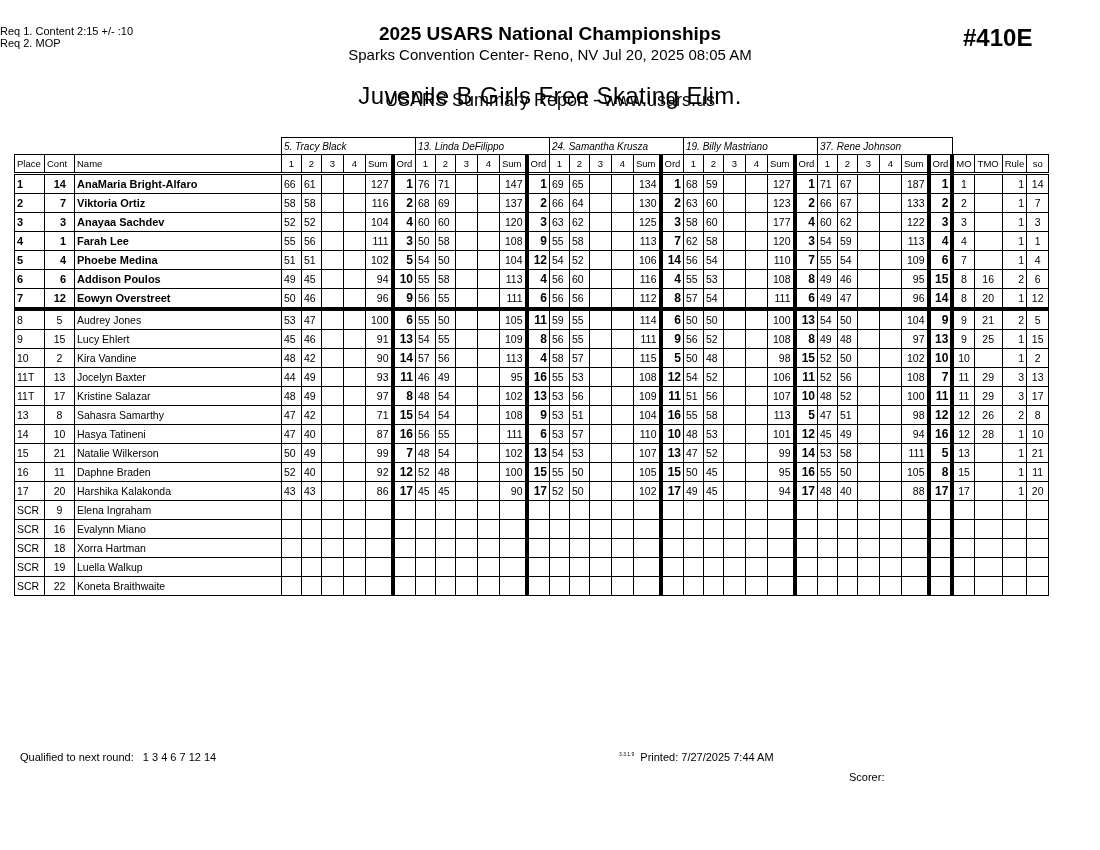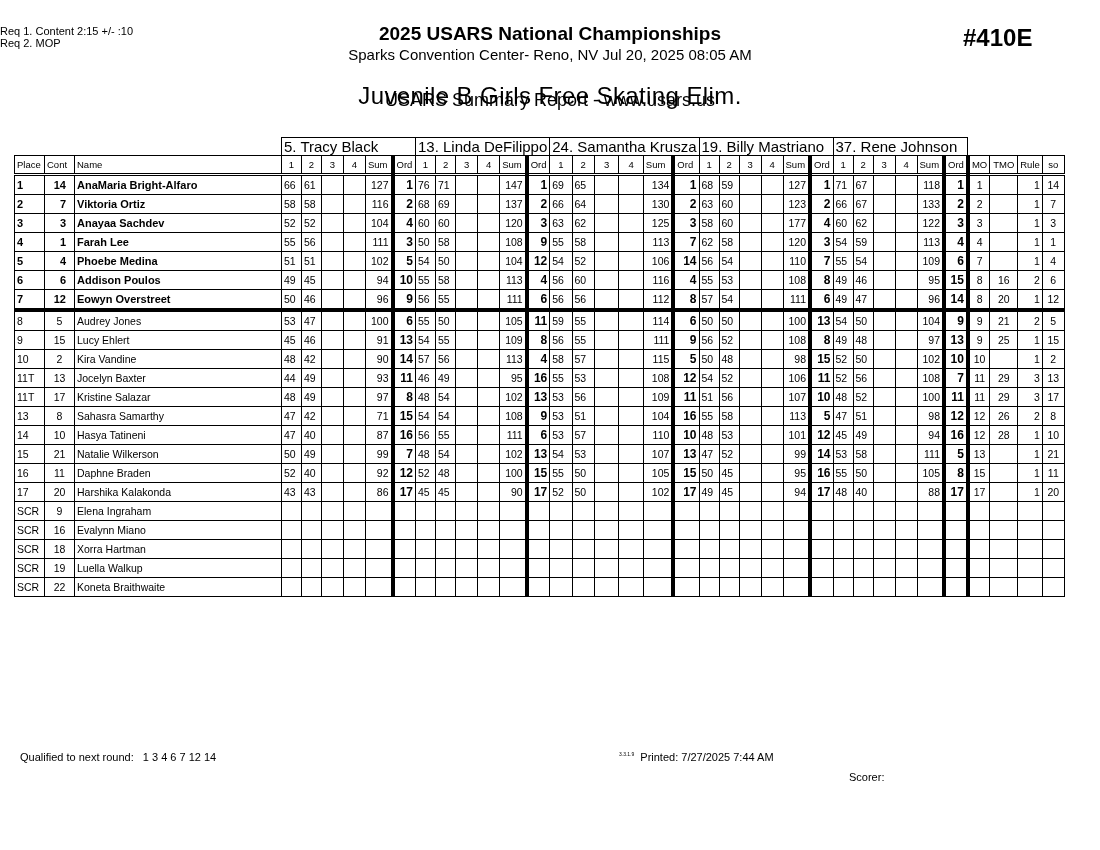--- a/index.html
+++ b/index.html
@@ -7,21 +7,21 @@
   .req { position:absolute; left:0; top:25px; font-size:11px; line-height:12px; }
   .hdr { position:absolute; left:300px; width:500px; text-align:center; }
   .h1 { top:23px; font-size:19px; font-weight:bold; }
   .h2 { top:46px; font-size:15px; }
   .h3 { top:82px; font-size:24px; font-weight:normal; letter-spacing:0.4px; }
   .h4 { top:90px; font-size:18px; }
   .evnum { position:absolute; left:963px; top:24px; font-size:24px; font-weight:bold; }
 
   table.res { position:absolute; left:14px; top:137px; border-collapse:collapse; table-layout:fixed; font-size:10.5px; }
   table.res td { border:1px solid #000; padding:0 2px; height:18px; white-space:nowrap; overflow:hidden; }
-  table.res tr.judges td { height:16px; font-size:15px; }
+  table.res tr.judges td { height:16px; font-size:10px;font-style:italic; }
   table.res tr.judges td.blank { border:none; }
   table.res tr.colhdr td { height:17px; font-size:9.5px; }
   table.res tr.colhdr td { border-bottom:3px double #000; }
   td.ord { border-left:4px solid #000 !important; font-weight:bold; text-align:right; font-size:12px; }
   td.num { text-align:left; }
   td.sum { text-align:right; }
   td.c { text-align:center; }
   td.r { text-align:right; }
   tr.qual td.place, tr.qual td.cont, tr.qual td.name { font-weight:bold; font-size:11px; }
   tr.qual td.cont { text-align:right; padding-right:8px; }
@@ -159,21 +159,21 @@
         <td class="num">68</td>
         <td class="num">59</td>
         <td class="num"></td>
         <td class="num"></td>
         <td class="sum">127</td>
         <td class="ord">1</td>
         <td class="num">71</td>
         <td class="num">67</td>
         <td class="num"></td>
         <td class="num"></td>
-        <td class="sum">118</td>
+        <td class="sum">187</td>
         <td class="ord">1</td>
         <td class="mo">1</td>
         <td class="c"></td>
         <td class="r">1</td>
         <td class="c">14</td>
       </tr>
       <tr class="qual">
         <td class="place">2</td>
         <td class="cont">7</td>
         <td class="name">Viktoria Ortiz</td>

